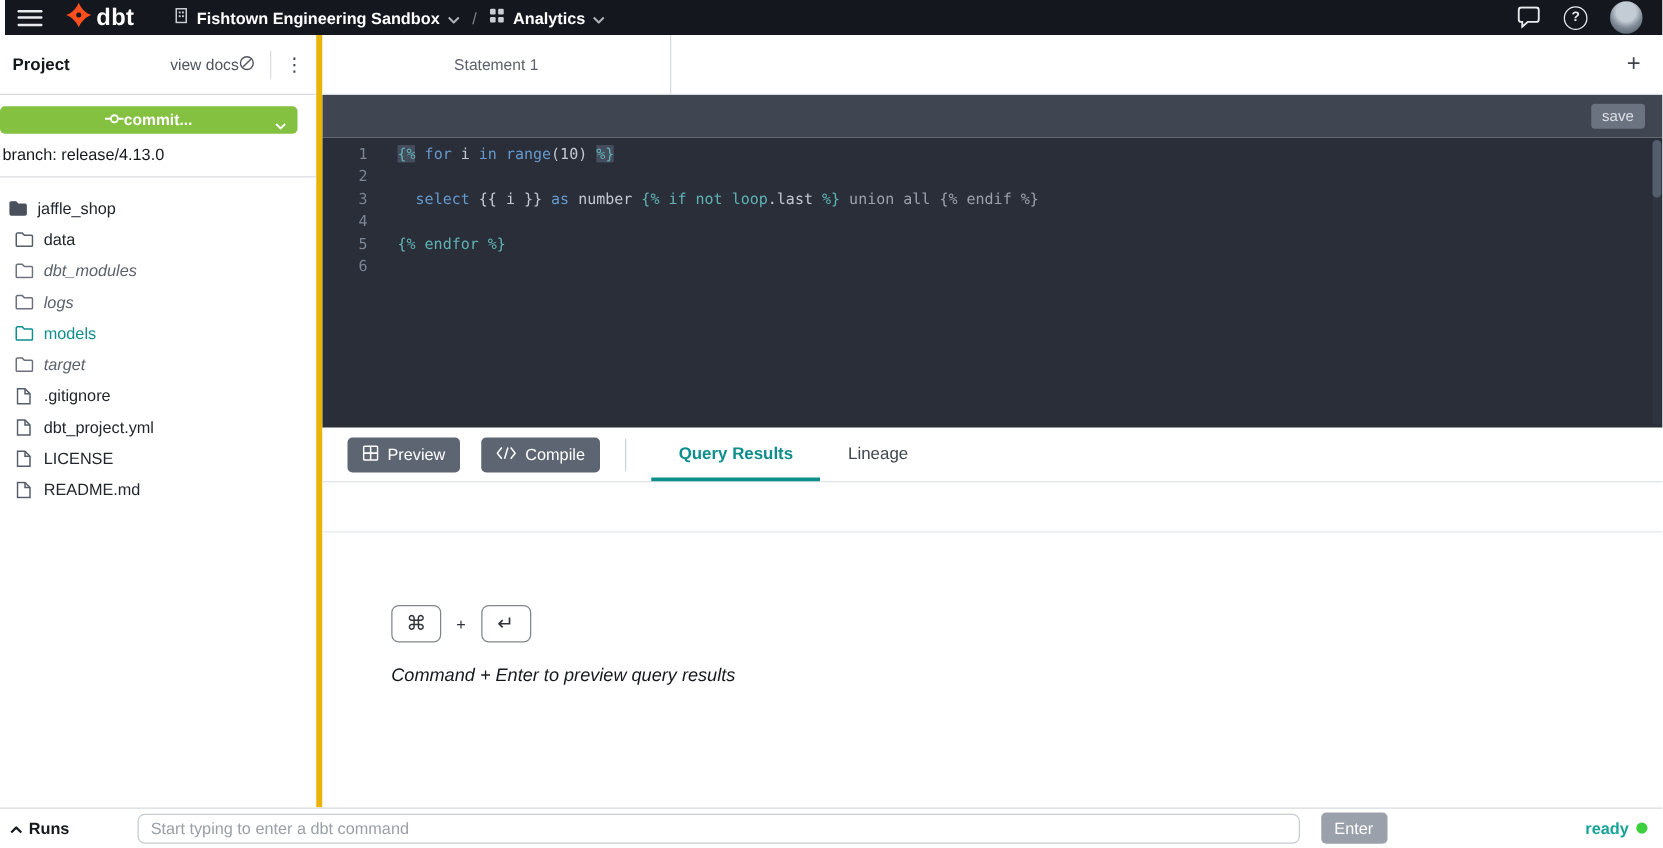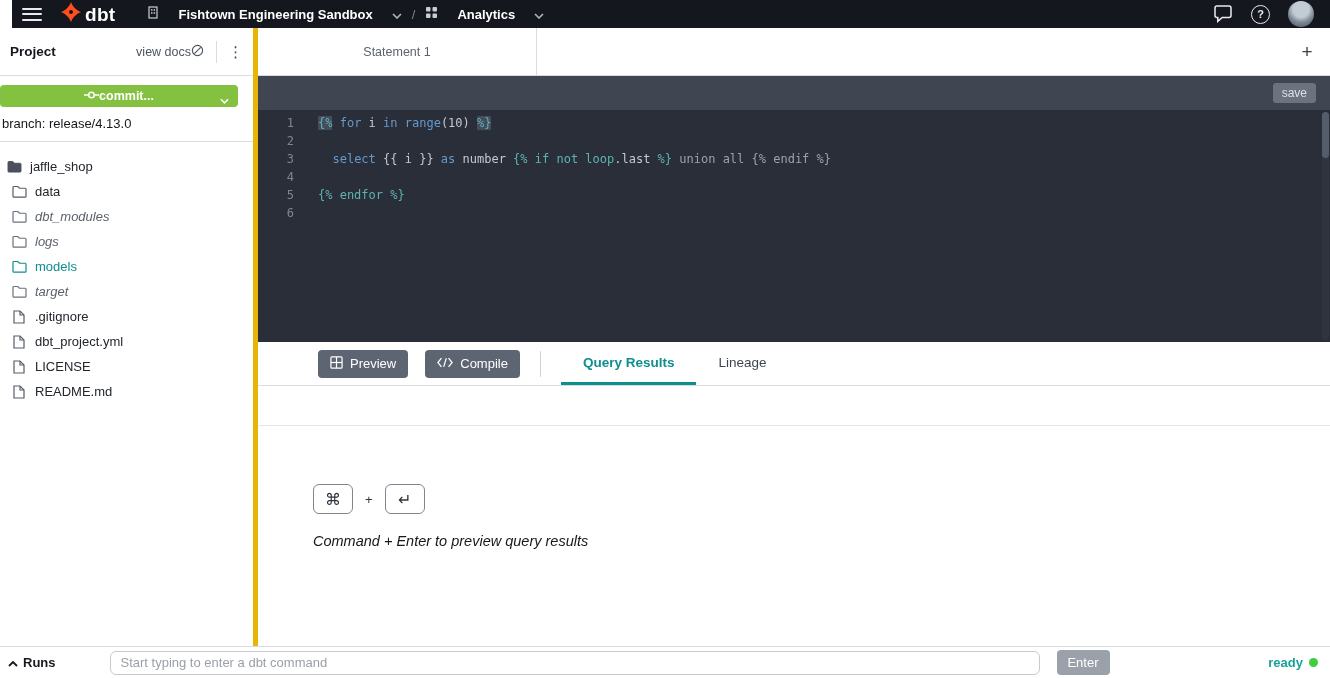--- a/index.html
+++ b/index.html
@@ -1,28 +1,28 @@
 <!DOCTYPE html>
 <html><head>
 <meta charset="utf-8">
 <style>
   * { margin:0; padding:0; box-sizing:border-box; }
   html,body { width:1330px; height:678px; overflow:hidden; background:#fff;
               font-family:"Liberation Sans", sans-serif; }
   .app { position:relative; width:1330px; height:678px; }
 
   
-  .topbar { position:absolute; top:0; left:12px; right:0; height:28px; background:#15171e;
+  .topbar { position:absolute; top:0; left:4px; right:0; height:28px; background:#15171e;
             display:flex; align-items:center; color:#fff; z-index:5; }
   .hamburger { width:20px; height:13px; margin-left:10px; display:flex; flex-direction:column;
                justify-content:space-between; cursor:pointer; }
   .hamburger i { display:block; height:2px; background:#e9ebef; border-radius:1px; }
   .logo { display:flex; align-items:center; gap:3px; margin-left:18px; }
   .logo-text { font-weight:bold; font-size:19px; letter-spacing:.3px; line-height:1; }
-  .crumb { display:flex; align-items:center; gap:19px; font-size:13px; font-weight:bold; cursor:pointer; }
+  .crumb { display:flex; align-items:center; gap:6px; font-size:13px; font-weight:bold; cursor:pointer; }
   .crumb.account { margin-left:32px; }
   .path-sep { color:#7d828c; margin:0 10px; font-size:13px; }
   .topbar-right { margin-left:auto; display:flex; align-items:center; gap:18px; margin-right:16px; }
   .icon-btn { display:flex; align-items:center; justify-content:center; cursor:pointer; }
   .help-circle { width:19px; height:19px; border:1.5px solid #e9ebef; border-radius:50%;
                  display:flex; align-items:center; justify-content:center;
                  font-size:11px; font-weight:bold; color:#e9ebef; }
   .help-circle::after { content:"?"; }
   .avatar { width:26px; height:26px; border-radius:50%;
             background:radial-gradient(circle at 50% 32%, #c3cbd4 0 36%, #7d8895 60%, #474f5c 100%); cursor:pointer; }
@@ -75,21 +75,21 @@
   .tok-kw { color:#6699cc; }
   .tok-jinja { color:#5fb3b3; }
   .tok-muted { color:#9aa1ad; }
   .tok-hl { background:#454c5d; border-radius:1px; }
   .ed-scrollbar { position:absolute; top:2px; right:1px; bottom:2px; width:7px; background:#2f3440; border-radius:4px; }
   .ed-thumb { position:absolute; top:0; left:0; width:7px; height:46px; background:#555d6d; border-radius:4px; }
 
   .results-toolbar { height:44px; background:#fff; border-bottom:1px solid #d8dbe0; display:flex;
                      align-items:center; padding-left:20px; flex:none; }
   .action-btn { height:28px; background:#5d6572; color:#fff; border:none; border-radius:4px; font-size:13px;
-                display:flex; align-items:center; gap:7px; padding:0 12px; cursor:pointer; font-family:inherit;margin-left:40px; }
+                display:flex; align-items:center; gap:7px; padding:0 12px; cursor:pointer; font-family:inherit; }
   .action-btn + .action-btn { margin-left:17px; }
   .vdiv { width:1px; height:26px; background:#cfd3d9; margin:0 20px; }
   .results-tabs { display:flex; align-items:stretch; height:100%; }
   .rtab { display:flex; align-items:center; padding:0 22px; font-size:13.5px; color:#3f454e;
           cursor:pointer; border-bottom:3px solid transparent; }
   .rtab.active { color:#0f8e8e; font-weight:bold; border-bottom-color:#0f8e8e; }
 
   .results-body { flex:1; background:#fff; display:flex; flex-direction:column; min-height:0; }
   .results-subheader { height:40px; border-bottom:1px solid #e4e7eb; flex:none; }
   .results-content { padding:58px 0 0 55px; }

